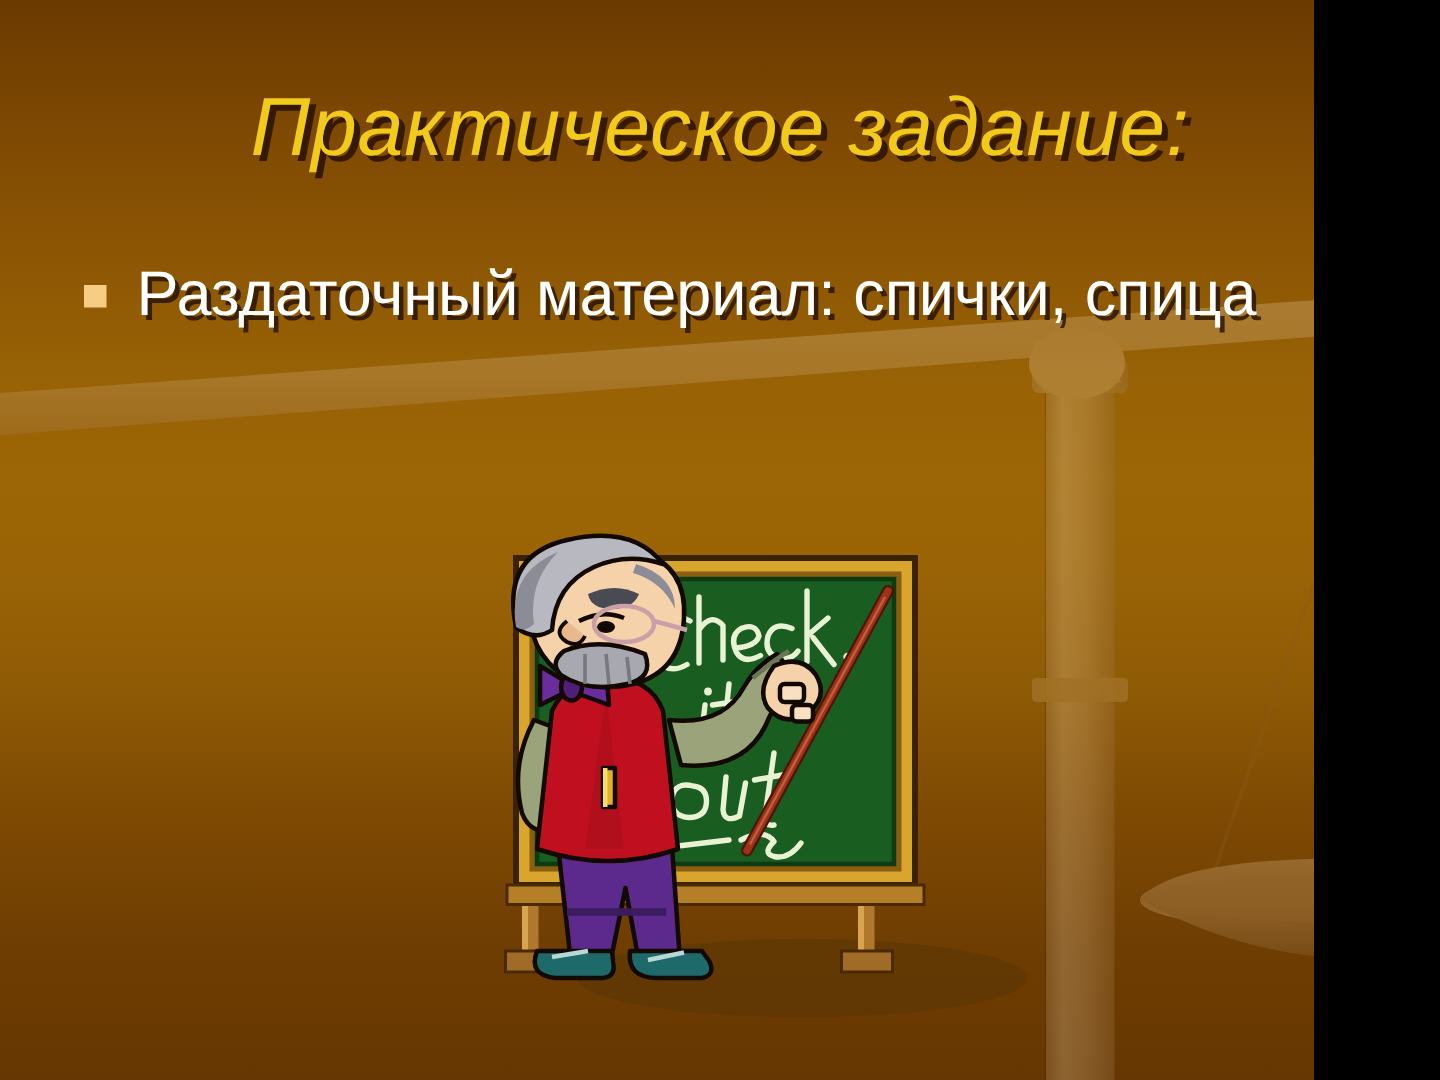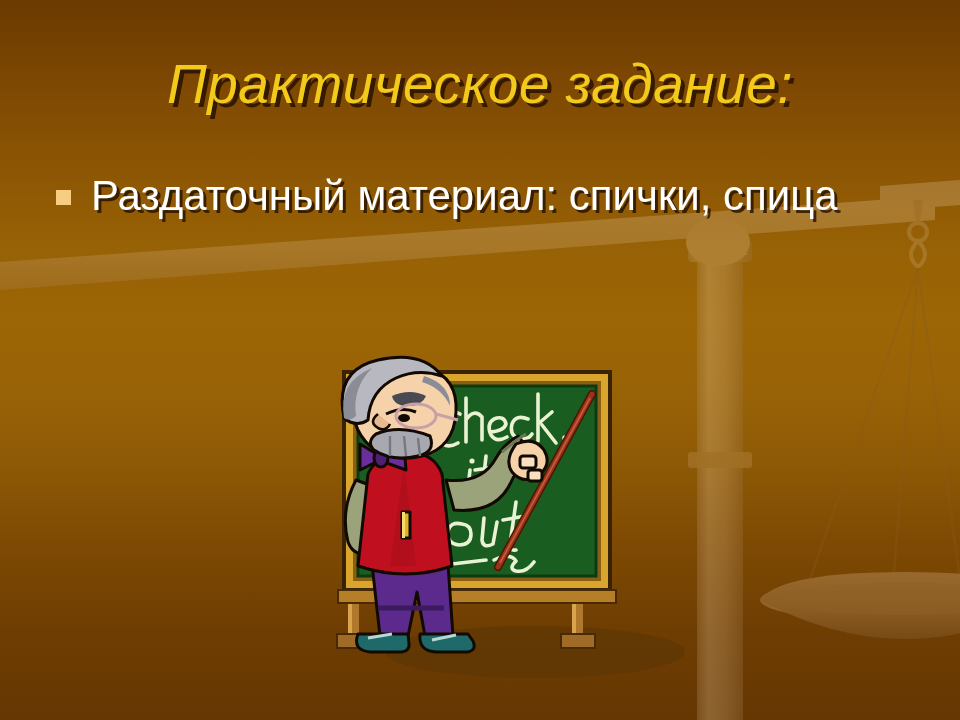--- a/index.html
+++ b/index.html
@@ -2,21 +2,21 @@
 <html><head>
 <meta charset="utf-8">
 <style>
   html, body {
     margin: 0;
     padding: 0;
     background: #000;
   }
   #slide {
     position: relative;
-    width: 960px;
+    width: 876px;
     height: 720px;
     overflow: hidden;
     font-family: "Liberation Sans", sans-serif;
     background: linear-gradient(to bottom,
        #6b3a01 0%,
        #7b4602 10%,
        #8b5404 22%,
        #976105 34%,
        #9c6606 44%,
        #9a6406 52%,

